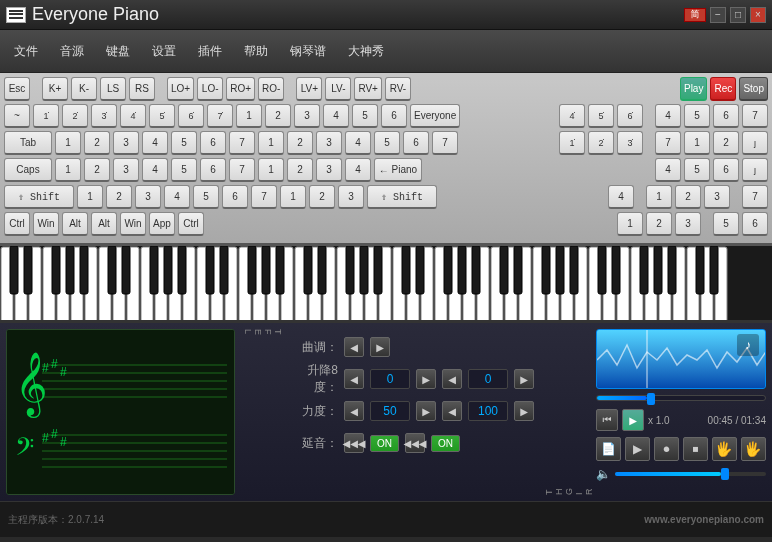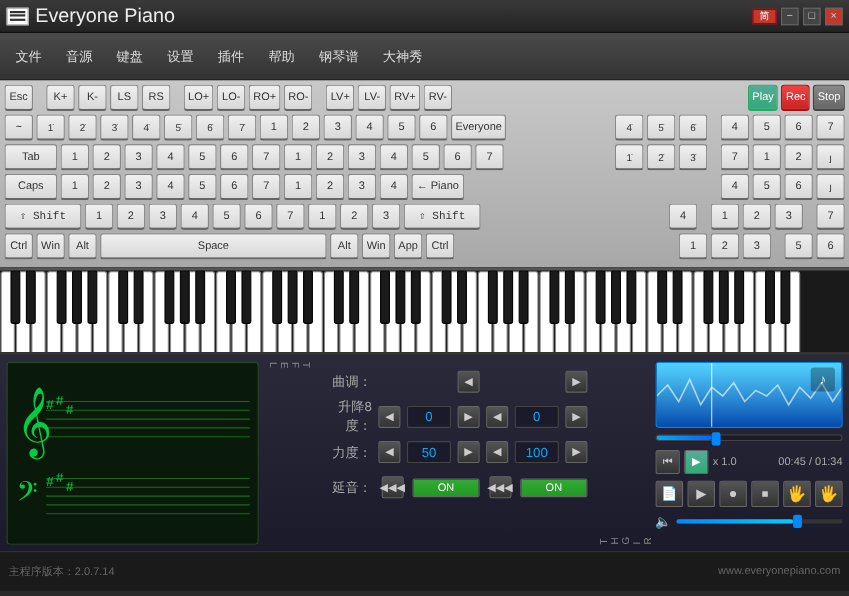--- a/index.html
+++ b/index.html
@@ -180,21 +180,20 @@
       flex-direction: column;
       gap: 4px;
       padding: 4px 8px;
     }
 
     .control-row {
       display: flex;
       align-items: center;
       gap: 6px;
       height: 28px;
-      justify-content: space-between;
     }
 
     .control-label {
       color: #aaa;
       font-size: 12px;
       width: 45px;
       text-align: right;
     }
 
     .ctrl-btn {
@@ -230,21 +229,21 @@
       padding: 2px 6px;
       min-width: 40px;
       text-align: center;
     }
 
     .on-indicator {
       background: linear-gradient(to bottom, #555, #333);
       border: 1px solid #666;
       color: #aaa;
       font-size: 10px;
-      padding: 2px 22px;
+      padding: 2px 6px;
       border-radius: 2px;
     }
     .on-indicator.active {
       background: linear-gradient(to bottom, #3a3, #292);
       color: #fff;
     }
 
     
     #player-panel {
       width: 170px;
@@ -402,20 +401,21 @@
       border-top: 1px solid #333;
     }
     #status-bar .version {
       color: #666;
       font-size: 10px;
     }
     #status-bar .website {
       color: #666;
       font-size: 10px;
       margin-left: auto;
+      font-weight: bold;
     }
 
     
     .left-label {
       writing-mode: vertical-lr;
       text-orientation: mixed;
       color: #888;
       font-size: 9px;
       padding: 0 2px;
     }
@@ -583,21 +583,20 @@
     <div class="kb-key">2</div>
     <div class="kb-key">3</div>
     <div class="separator"></div>
     <div class="kb-key">7</div>
   </div>
 
   <div class="key-row">
     <div class="kb-key">Ctrl</div>
     <div class="kb-key">Win</div>
     <div class="kb-key">Alt</div>
-    <div class="kb-key widest" style="flex:1">Space</div>
     <div class="kb-key">Alt</div>
     <div class="kb-key">Win</div>
     <div class="kb-key">App</div>
     <div class="kb-key">Ctrl</div>
     <div class="separator" style="flex:1"></div>
     <div class="kb-key">1</div>
     <div class="kb-key">2</div>
     <div class="kb-key">3</div>
     <div class="separator"></div>
     <div class="kb-key">5</div>

